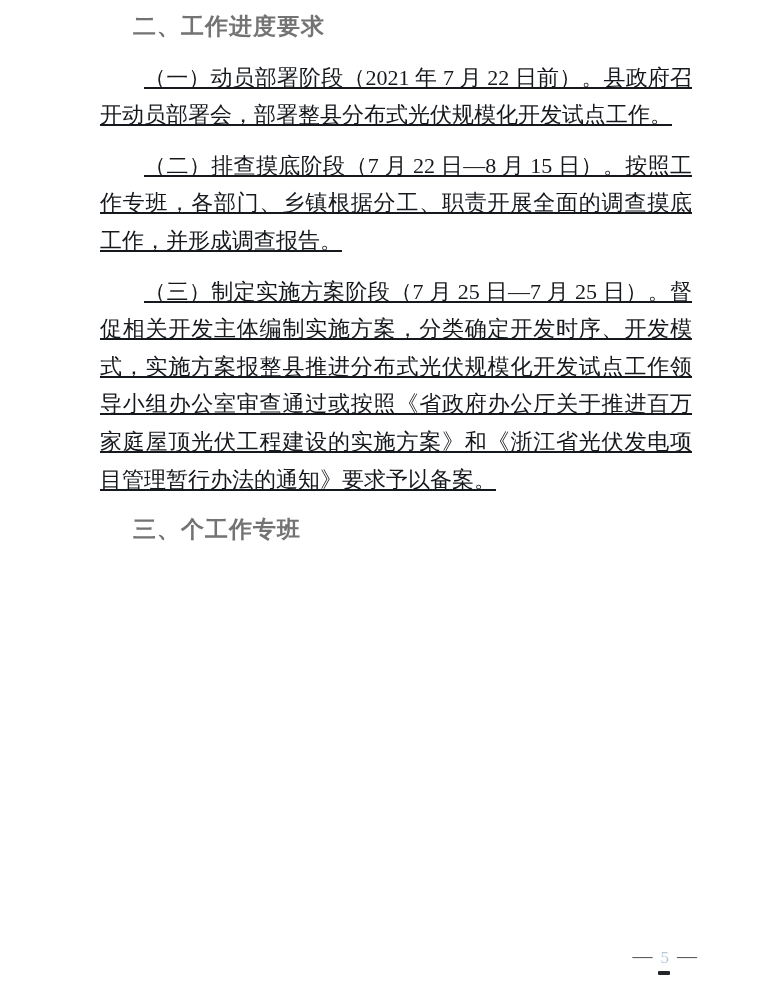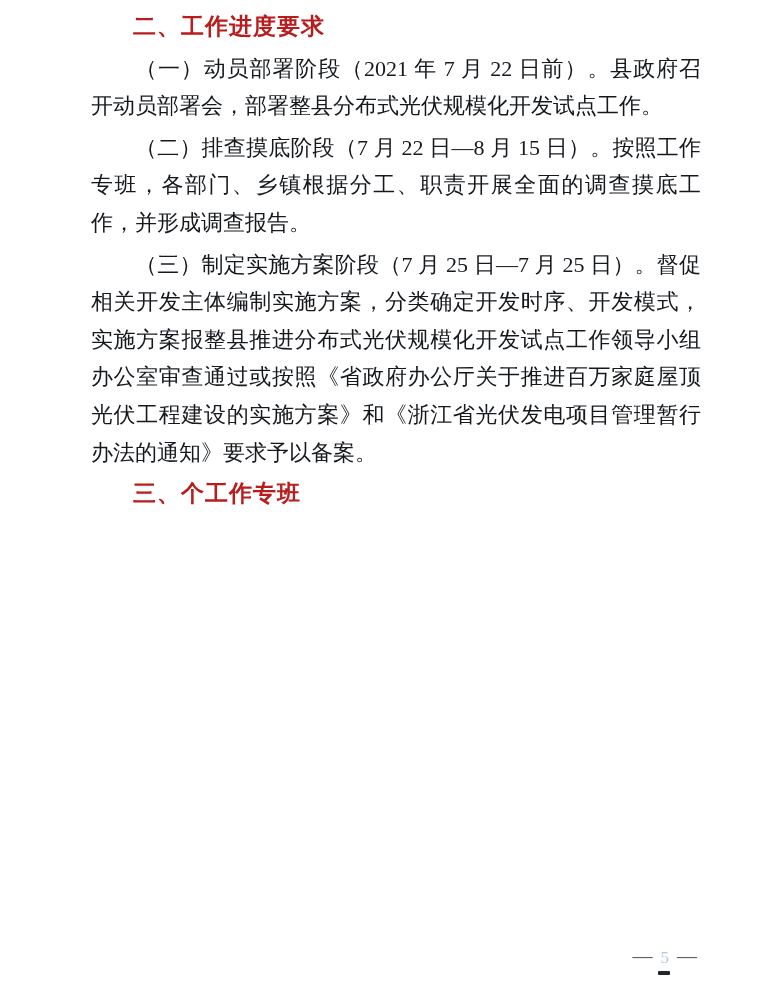--- a/index.html
+++ b/index.html
@@ -19,31 +19,32 @@
     left: 87px;
     top: 8px;
     width: 618px;
     font-family: "Liberation Serif", "DejaVu Serif", serif;
     font-size: 22px;
     line-height: 37.6px;
     color: #15181c;
     text-align: justify;
   }
   .doc-body .para {
-    margin: 4px;
+    margin: 13px;
     text-indent: 2em;
+    text-decoration: underline;
   }
   .doc-body .heading {
     margin: 0;
     text-indent: 2em;
     font-family: "Liberation Sans", "DejaVu Sans", sans-serif;
     font-weight: 700;
     font-size: 23px;
     letter-spacing: 1px;
-    color: #b91c1c;
+    color: #737373;
   }
   .page-number {
     position: absolute;
     top: 944px;
     right: 80px;
     font-family: "Liberation Serif", "DejaVu Serif", serif;
     font-size: 20px;
     line-height: 24px;
     white-space: nowrap;
     user-select: none;

